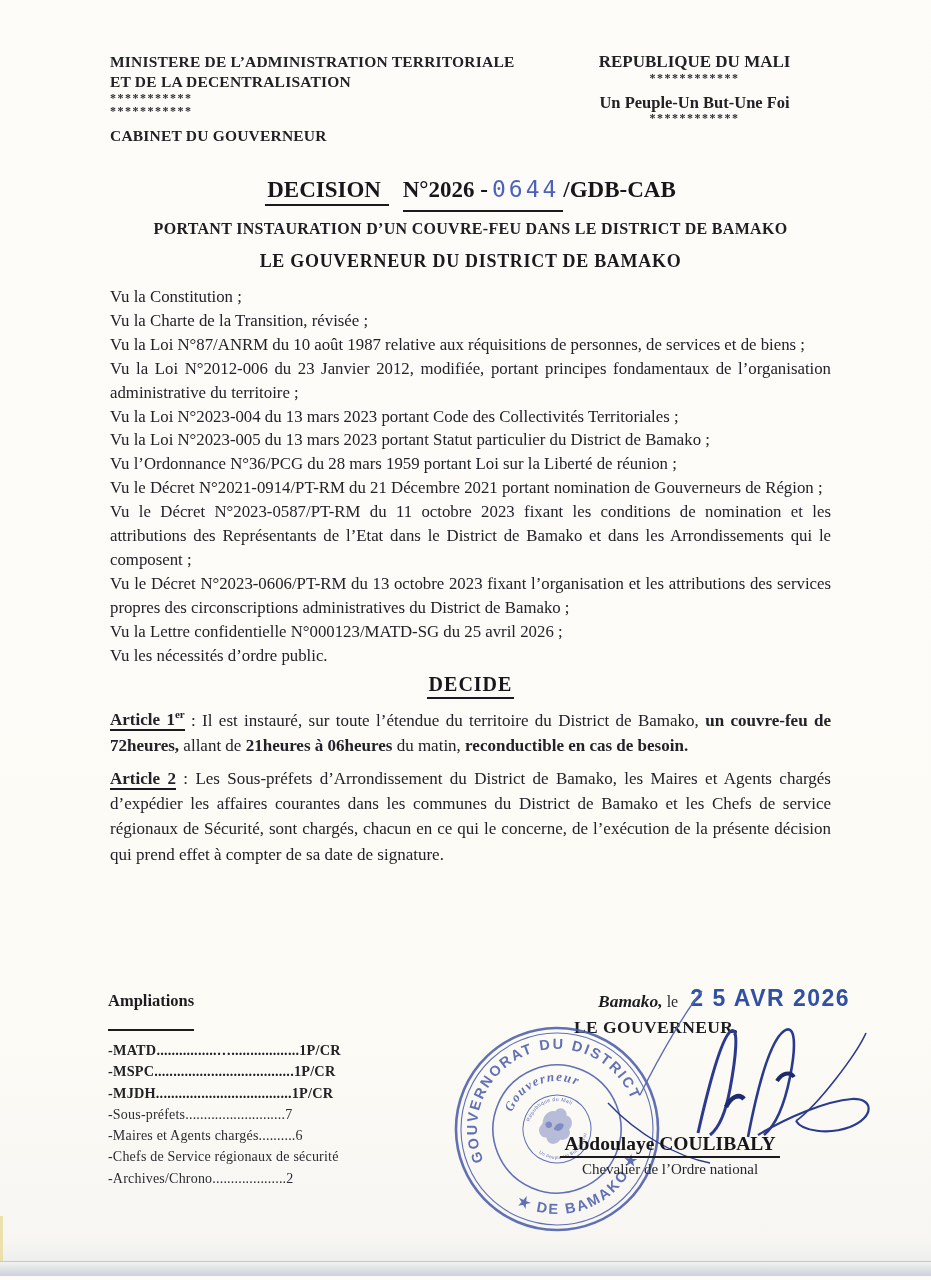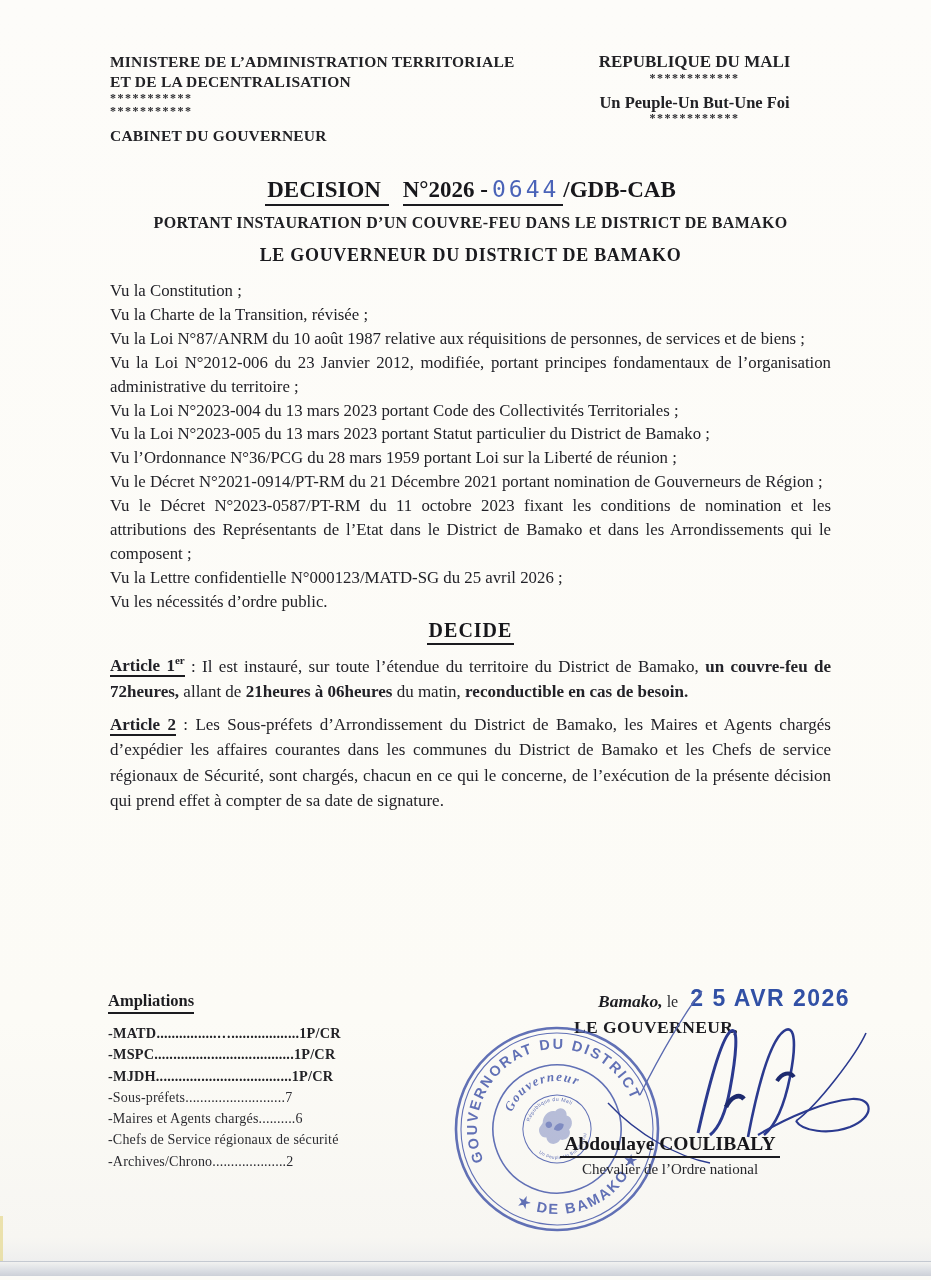--- a/index.html
+++ b/index.html
@@ -20,38 +20,38 @@
   .header{display:flex;justify-content:space-between;align-items:flex-start;}
   .header-left{width:470px;font-weight:bold;font-size:15.5px;line-height:20px;letter-spacing:.2px;color:#222226;}
   .header-right{width:270px;text-align:center;margin-right:6px;color:#222226;}
   .header-right .hr1{font-weight:bold;font-size:17px;line-height:20px;}
   .header-right .hr2{font-weight:bold;font-size:16.5px;line-height:19px;margin-top:8px;}
   .stars{font-size:12px;line-height:13px;letter-spacing:1.5px;font-weight:bold;color:#2a2a2e;}
   .cabinet{margin-top:8px;}
   
   .title-line{margin-top:30px;text-align:center;font-weight:bold;font-size:23px;color:#17171b;}
   .u-decision{display:inline-block;border-bottom:2.5px solid #1b1b1f;padding:0 8px 1px 2px;margin-right:8px;}
-  .u-number{display:inline-block;border-bottom:2.5px solid #1b1b1f;padding-bottom:1px;}
+  .u-number{display:inline-block;border-bottom:2.5px solid #1b1b1f;padding-bottom:7px;}
   .num-stamp{
     color:#4a63b8;font-family:"DejaVu Sans Mono", monospace;
     font-weight:normal;font-size:23px;letter-spacing:3px;padding:0 4px;
   }
   .subtitle{margin-top:8px;text-align:center;font-weight:bold;font-size:16px;letter-spacing:.3px;color:#202024;}
   .authority{margin-top:13px;text-align:center;font-weight:bold;font-size:18px;letter-spacing:.7px;color:#1a1a1e;}
   
   .visas{margin-top:13px;}
   .visas p{font-size:16.8px;line-height:23.9px;text-align:justify;color:#222228;}
   .decide{margin:5px 0 4px 0;text-align:center;}
   .decide span{display:inline-block;font-weight:bold;font-size:20px;letter-spacing:1px;border-bottom:2.5px solid #1b1b1f;padding:0 2px 1px 2px;color:#17171b;}
   .article{font-size:17px;line-height:25.4px;text-align:justify;margin-top:3px;color:#222228;}
   .art-label{font-weight:bold;border-bottom:2px solid #1b1b1f;padding-bottom:0;}
   .art-label sup{font-size:11px;}
   
   .ampliations{position:absolute;left:108px;top:991px;width:350px;}
-  .ampl-title{display:inline-block;font-weight:bold;font-size:16.5px;border-bottom:2px solid #1b1b1f;padding-bottom:1px;color:#1d1d21;}
+  .ampl-title{display:inline-block;font-weight:bold;font-size:16.5px;border-bottom:2px solid #1b1b1f;padding-bottom:18px;color:#1d1d21;}
   .ampl-list{margin-top:9px;}
   .ampl-list p{font-size:14px;line-height:21.3px;color:#2b2b30;letter-spacing:.2px;}
   .ampl-list p.b{font-size:14.3px;color:#222226;}
   .dateline{position:absolute;left:598px;top:986px;white-space:nowrap;}
   .dateline .city{font-weight:bold;font-style:italic;font-size:17.5px;color:#1d1d22;}
   .dateline .le{font-size:16px;color:#2a2a2e;}
   .date-stamp{
     display:inline-block;font-family:"Liberation Sans", sans-serif;font-weight:bold;
     font-size:23px;letter-spacing:1.5px;color:#3150a5;transform:translateY(-1px);margin-left:8px;
   }
@@ -98,20 +98,21 @@
   <div class="visas">
     <p>Vu la Constitution ;</p>
     <p>Vu la Charte de la Transition, révisée ;</p>
     <p>Vu la Loi N°87/ANRM du 10 août 1987 relative aux réquisitions de personnes, de services et de biens ;</p>
     <p>Vu la Loi N°2012-006 du 23 Janvier 2012, modifiée, portant principes fondamentaux de l’organisation administrative du territoire ;</p>
     <p>Vu la Loi N°2023-004 du 13 mars 2023 portant Code des Collectivités Territoriales ;</p>
     <p>Vu la Loi N°2023-005 du 13 mars 2023 portant Statut particulier du District de Bamako ;</p>
     <p>Vu l’Ordonnance N°36/PCG du 28 mars 1959 portant Loi sur la Liberté de réunion ;</p>
     <p>Vu le Décret N°2021-0914/PT-RM du 21 Décembre 2021 portant nomination de Gouverneurs de Région ;</p>
     <p>Vu le Décret N°2023-0587/PT-RM du 11 octobre 2023 fixant les conditions de nomination et les attributions des Représentants de l’Etat dans le District de Bamako et dans les Arrondissements qui le composent ;</p>
+    <p>Vu le Décret N°2023-0606/PT-RM du 13 octobre 2023 fixant l’organisation et les attributions des services propres des circonscriptions administratives du District de Bamako ;</p>
     <p>Vu la Lettre confidentielle N°000123/MATD-SG du 25 avril 2026 ;</p>
     <p>Vu les nécessités d’ordre public.</p>
   </div>
 
   <p class="decide"><span>DECIDE</span></p>
 
   <p class="article"><span class="art-label"><span>Article 1</span><sup>er</sup></span><span> : </span><span><span>Il est instauré, sur toute l’étendue du territoire du District de Bamako,</span><span style="font-weight: bold;"> un couvre-feu de 72heures,</span><span> allant de </span><span style="font-weight: bold;">21heures à 06heures</span><span> du matin, </span><span style="font-weight: bold;">reconductible en cas de besoin.</span></span></p>
 
   <p class="article"><span class="art-label"><span>Article 2</span><sup></sup></span><span> : </span><span><span>Les Sous-préfets d’Arrondissement du District de Bamako, les Maires et Agents chargés d’expédier les affaires courantes dans les communes du District de Bamako et les Chefs de service régionaux de Sécurité, sont chargés, chacun en ce qui le concerne, de l’exécution de la présente décision qui prend effet à compter de sa date de signature.</span></span></p>
 

